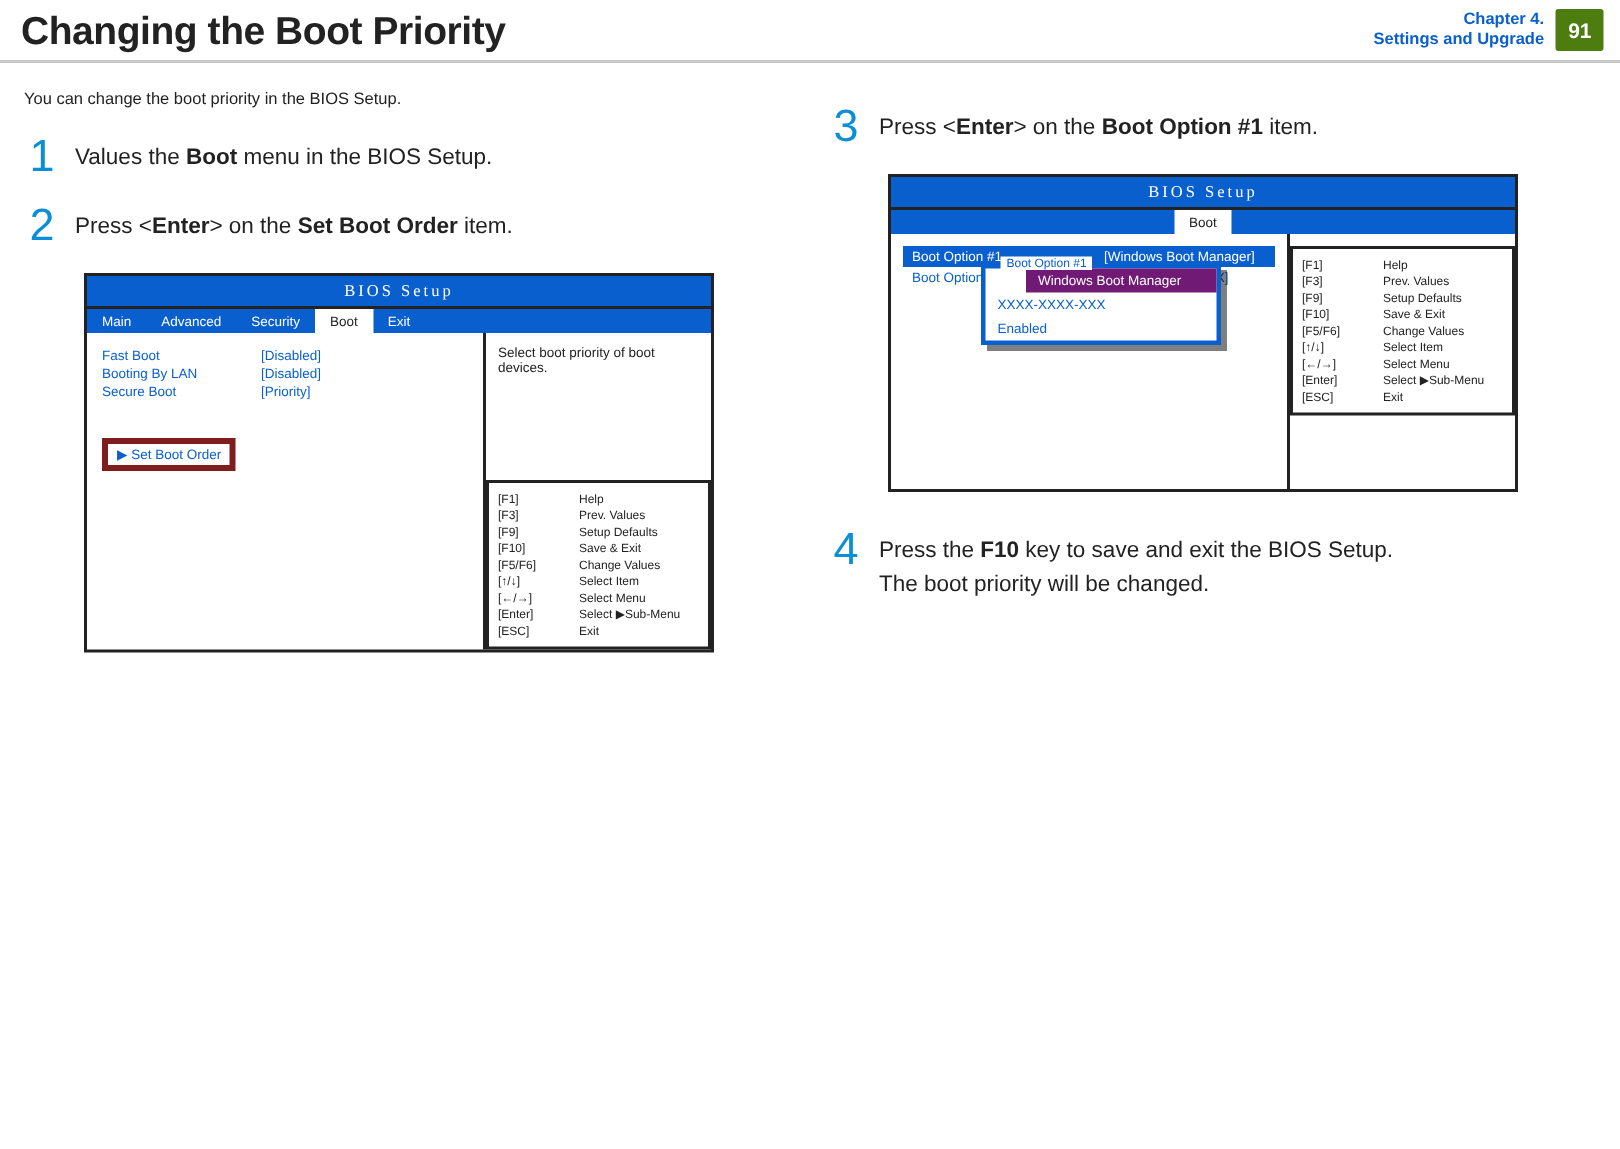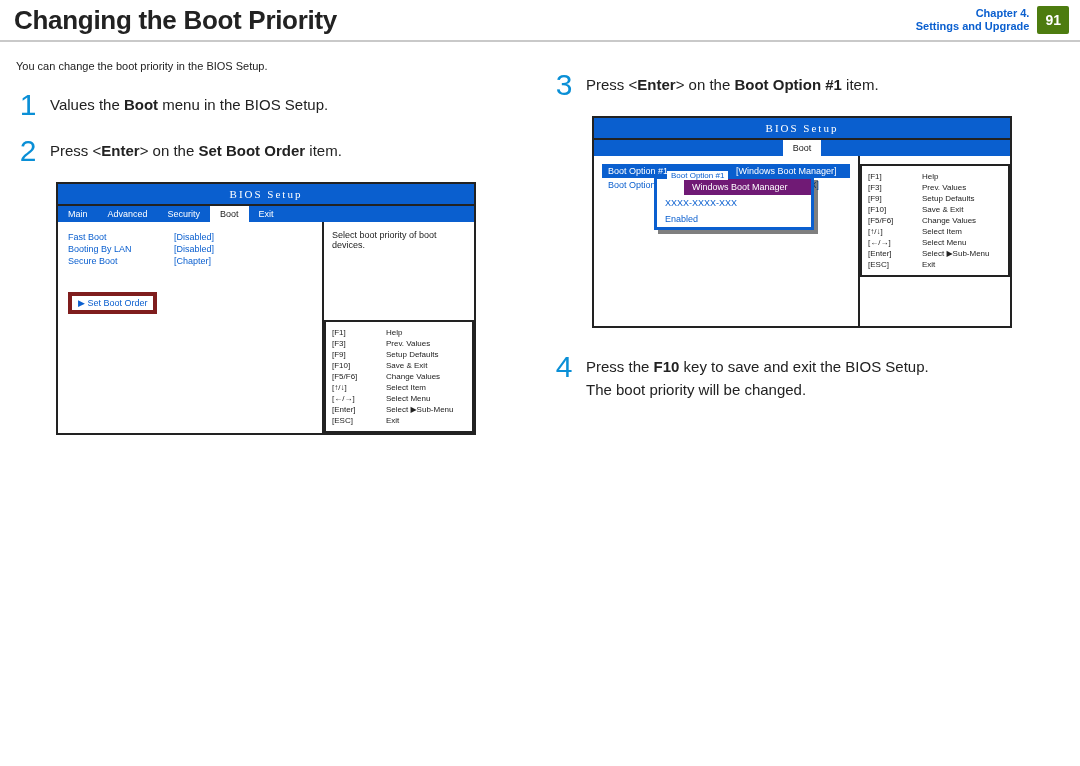--- a/index.html
+++ b/index.html
@@ -99,21 +99,21 @@
             <div class="row">
                 <span class="k">Fast Boot</span>
                 <span class="v">[Disabled]</span>
               </div>
             <div class="row">
                 <span class="k">Booting By LAN</span>
                 <span class="v">[Disabled]</span>
               </div>
             <div class="row">
                 <span class="k">Secure Boot</span>
-                <span class="v">[Chapter]</span>
+                <span class="v">[Priority]</span>
               </div>
             <div class="selrow">▶ Set Boot Order</div>
           </div>
           <div class="pane-r">
             <div style="min-height:90px;">Select boot priority of boot devices.</div>
             <div class="helpbox">
               <div class="row">
                   <span class="k2">[F1]</span>
                   <span>Help</span>
                 </div>

